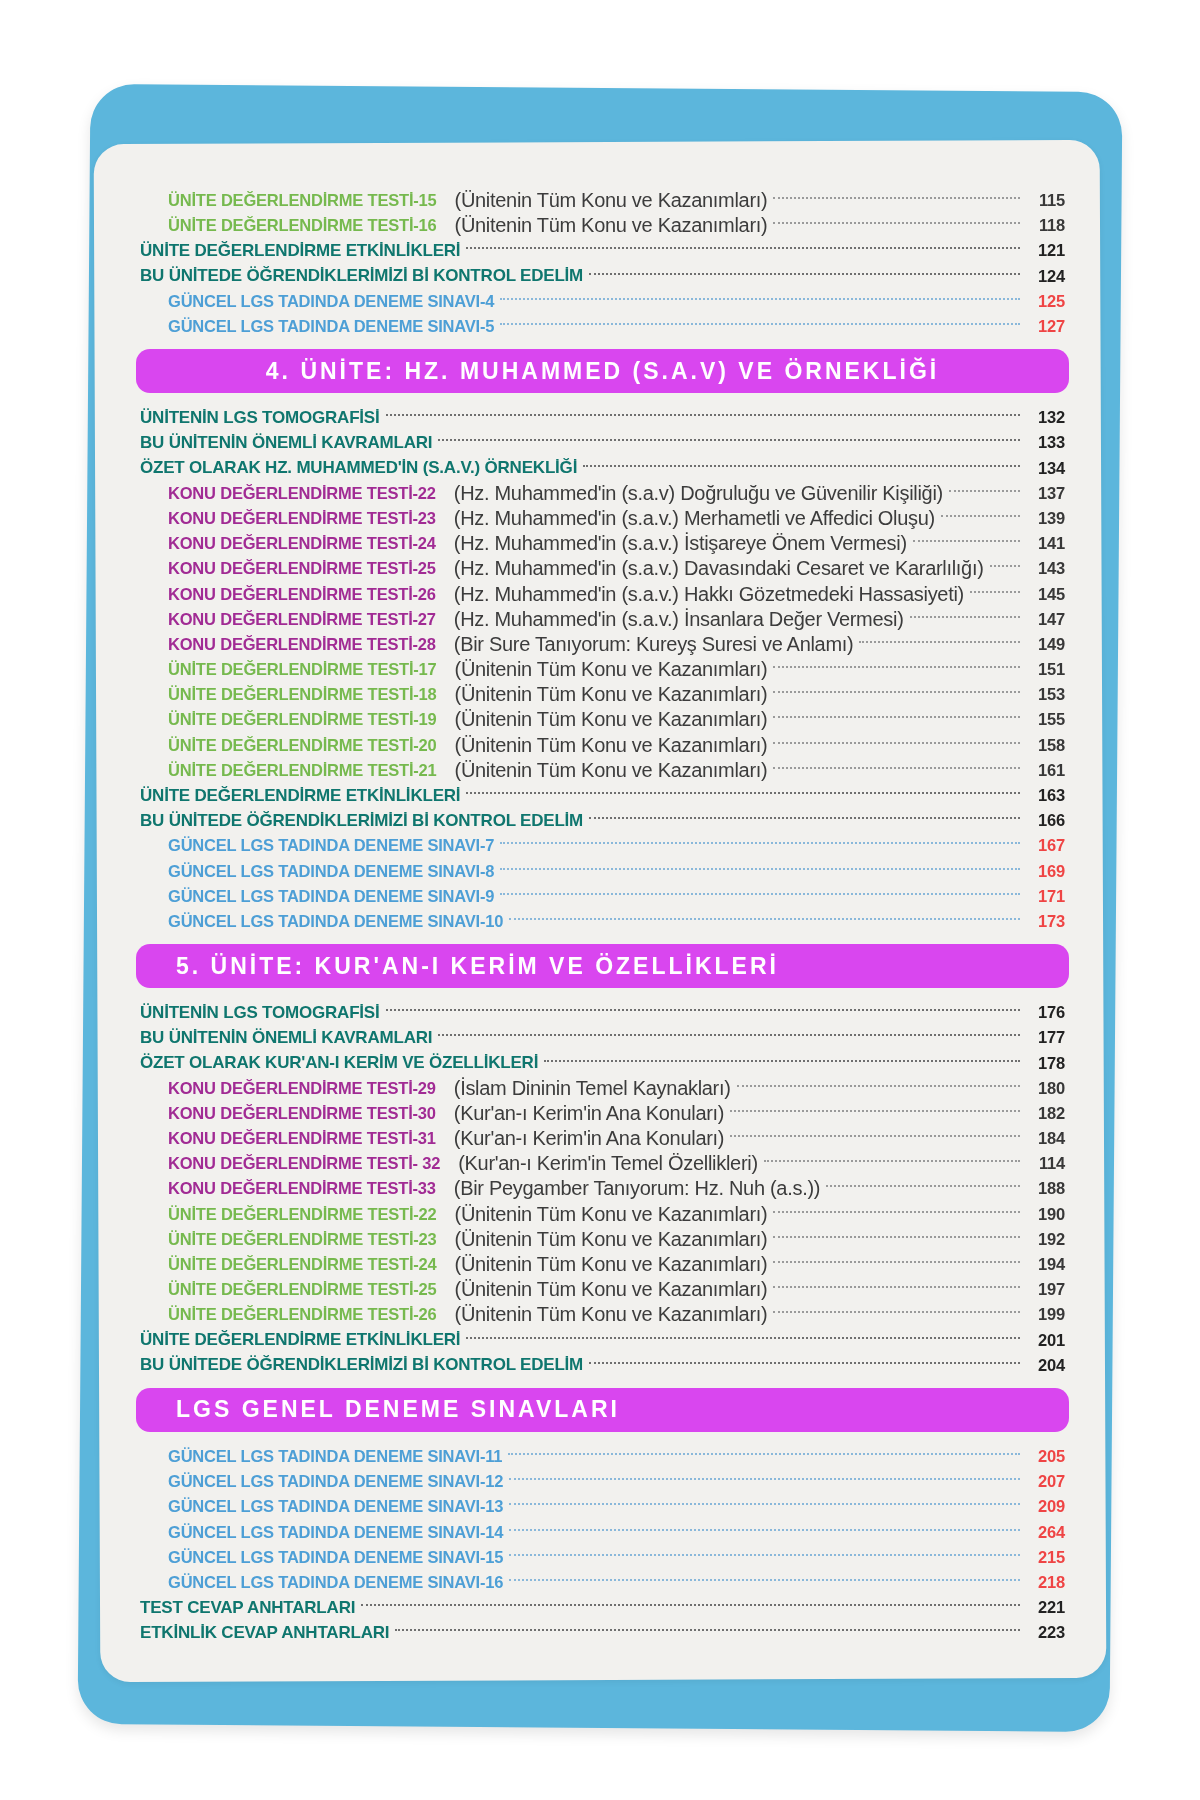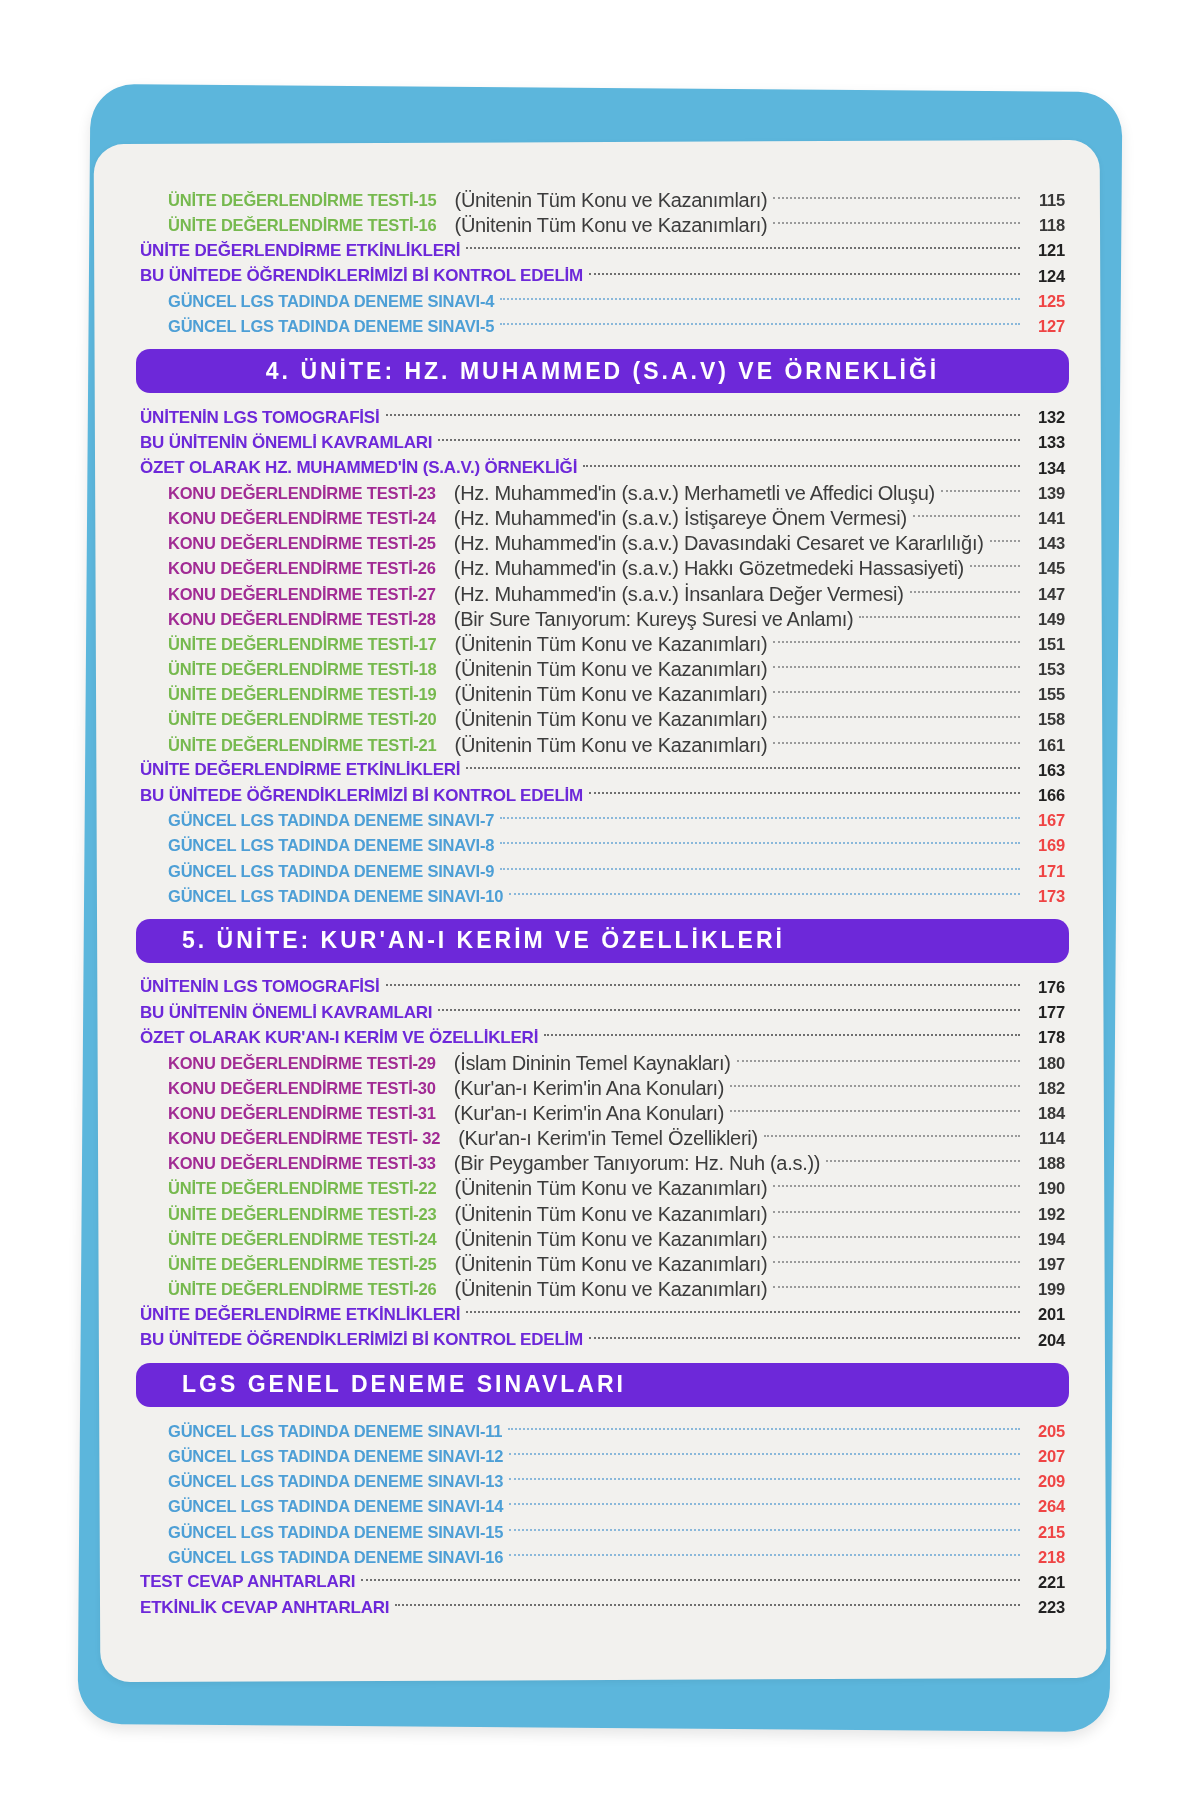--- a/index.html
+++ b/index.html
@@ -27,33 +27,33 @@
   }
   .row.indent{padding-left:28px;}
   .lab{font-weight:bold;flex:0 0 auto;}
   .desc{font-weight:normal;color:#3c3c3c;font-size:20px;margin-left:18px;flex:0 0 auto;letter-spacing:-.3px;}
   .leader{
     flex:1 1 auto;min-width:18px;border-bottom:2px dotted #9a9a9a;
     margin:0 5px 5px 6px;
   }
   .pg{font-weight:bold;flex:0 0 40px;text-align:right;color:#383838;}
   
-  .row.black .lab{color:#6d28d9;font-size:17px;}
+  .row.black .lab{color:#0f766e;font-size:17px;}
   .row.black .leader{border-color:#6f6f6f;}
   .row.black .pg{color:#222;}
   .row.green .lab{color:#76b94e;}
   .row.purple .lab{color:#a12b94;}
   .row.blue .lab{color:#4d9fd6;}
   .row.blue .leader{border-color:#8ab8da;}
   .row.blue .pg{color:#ef4444;}
   .banner{
-    background:#6d28d9;border-radius:14px;height:44px;
+    background:#d946ef;border-radius:14px;height:44px;
     margin:10px 0 12px -4px;width:933px;
     display:flex;align-items:center;justify-content:flex-start;
-    padding:6px;box-sizing:border-box;
+    padding:0;box-sizing:border-box;
   }
   .banner span{
     color:#ffffff;font-weight:bold;font-size:23px;letter-spacing:3px;
     padding-left:40px;
   }
   .banner.center{justify-content:center;}
   .banner.center span{padding-left:0;}
 </style>
 </head>
 <body>
@@ -105,20 +105,26 @@
       <span class="lab">BU ÜNİTENİN ÖNEMLİ KAVRAMLARI</span>
       <span class="leader"></span>
       <span class="pg">133</span>
     </div>
     <div class="row black">
       <span class="lab">ÖZET OLARAK HZ. MUHAMMED'İN (S.A.V.) ÖRNEKLİĞİ</span>
       <span class="leader"></span>
       <span class="pg">134</span>
     </div>
     <div class="row purple indent">
+      <span class="lab">KONU DEĞERLENDİRME TESTİ-22</span>
+      <span class="desc">(Hz. Muhammed'in (s.a.v) Doğruluğu ve Güvenilir Kişiliği)</span>
+      <span class="leader"></span>
+      <span class="pg">137</span>
+    </div>
+    <div class="row purple indent">
       <span class="lab">KONU DEĞERLENDİRME TESTİ-23</span>
       <span class="desc">(Hz. Muhammed'in (s.a.v.) Merhametli ve Affedici Oluşu)</span>
       <span class="leader"></span>
       <span class="pg">139</span>
     </div>
     <div class="row purple indent">
       <span class="lab">KONU DEĞERLENDİRME TESTİ-24</span>
       <span class="desc">(Hz. Muhammed'in (s.a.v.) İstişareye Önem Vermesi)</span>
       <span class="leader"></span>
       <span class="pg">141</span>

